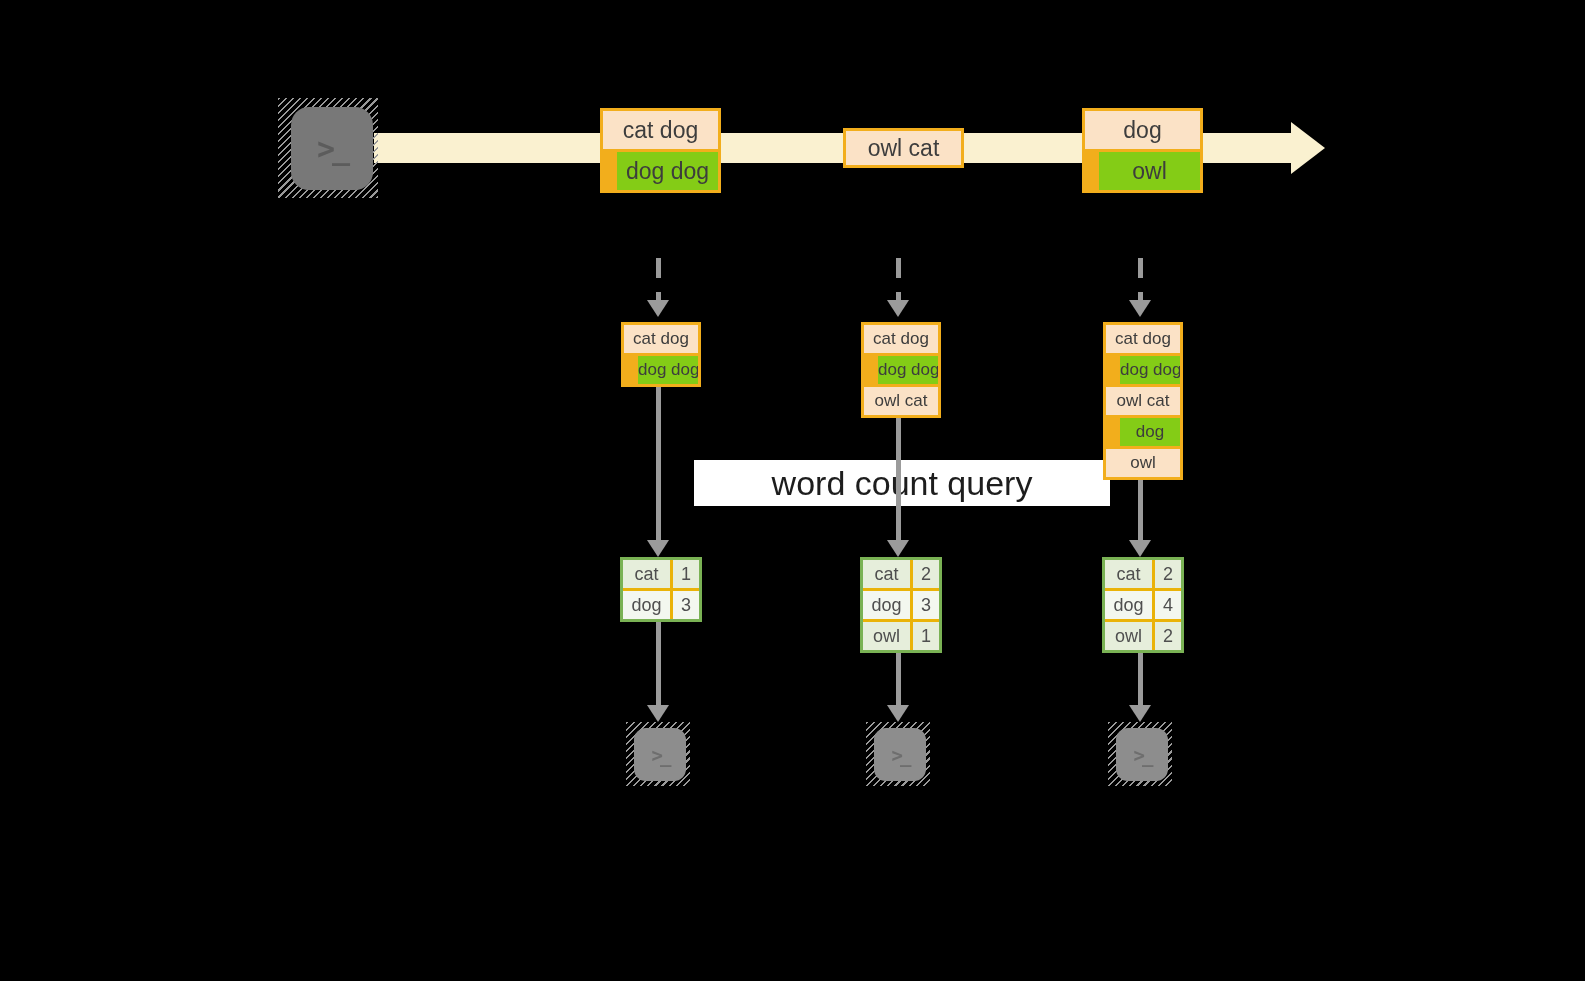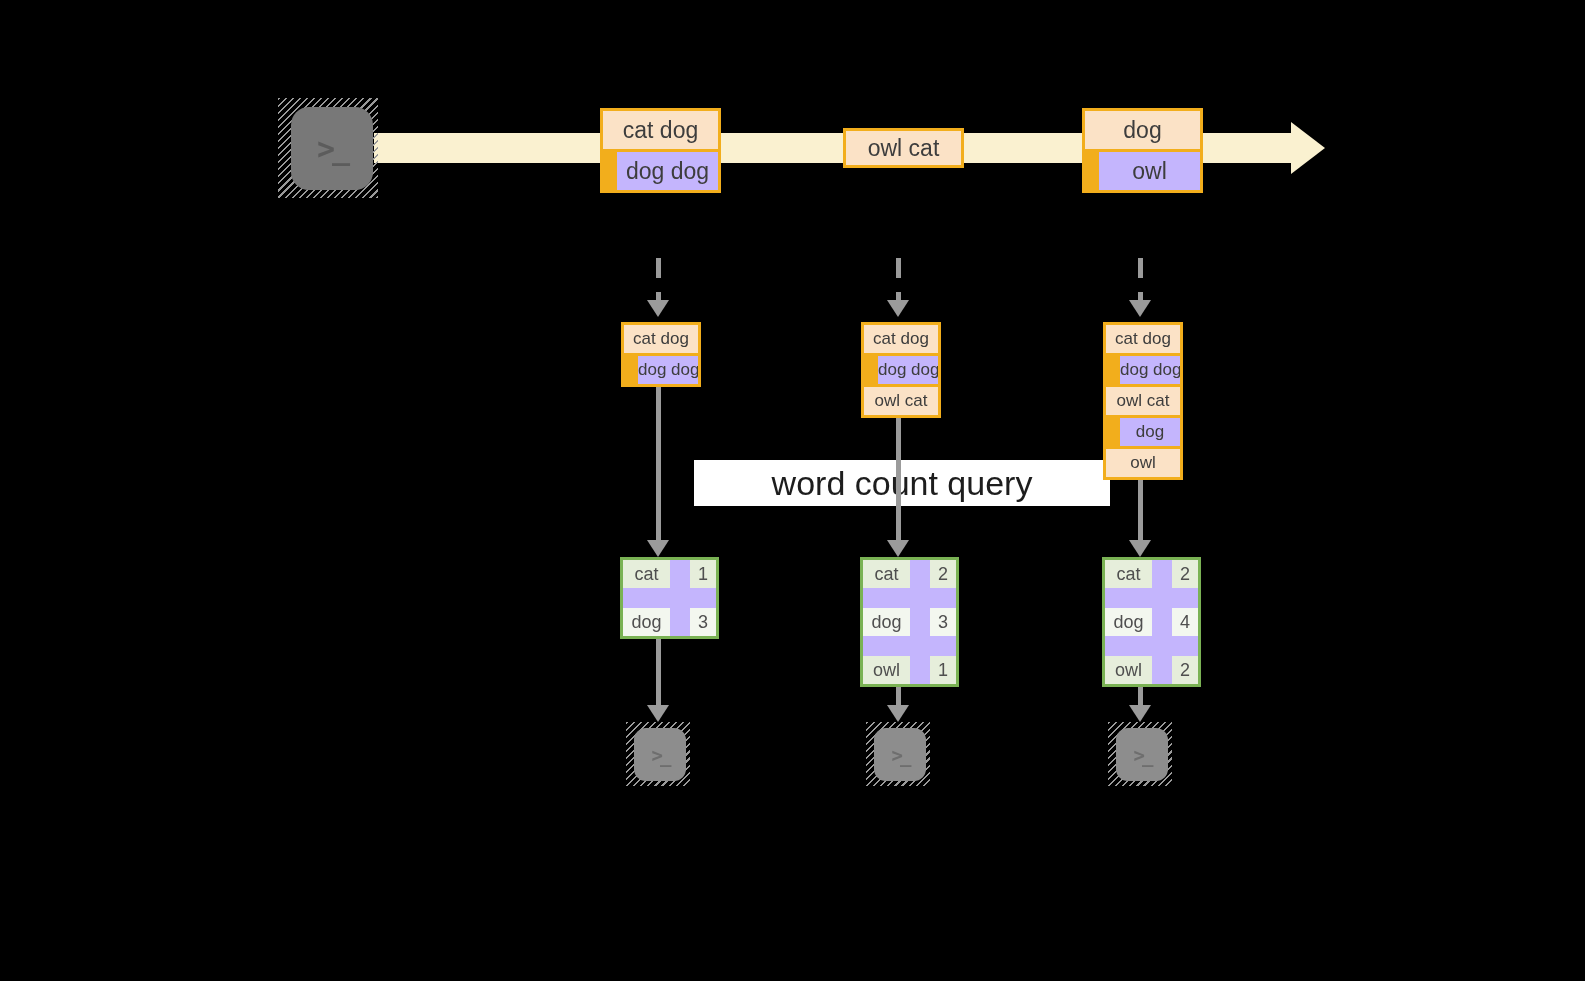--- a/index.html
+++ b/index.html
@@ -14,38 +14,38 @@
 
   
   .obox{position:absolute;border:3px solid #f2ae1c;background:#f2ae1c;
         display:flex;flex-direction:column;gap:3px;z-index:5;}
   .obox.onstream{z-index:2;}
   .orow{text-align:center;color:#3d3d3d;overflow:hidden;white-space:nowrap;}
   .erow{height:38px;line-height:38px;font-size:23px;}
   .erow1{height:34px;line-height:34px;font-size:23px;}
   .srow{height:28px;line-height:28px;font-size:17px;}
   .peach{background:#fbe2c6;}
-  .cream{background:#c4b5fd;margin-left:14px;}
+  .cream{background:#84cc16;margin-left:14px;}
 
   
   .dashline{position:absolute;width:5px;z-index:4;
     background:repeating-linear-gradient(180deg,#9b9b9b 0 20px,transparent 20px 34px);}
   .solidline{position:absolute;width:5px;background:#9b9b9b;z-index:4;}
   .ahead{position:absolute;width:0;height:0;z-index:4;
     border-left:11px solid transparent;border-right:11px solid transparent;
     border-top:17px solid #9b9b9b;}
 
   
   .banner{position:absolute;background:#ffffff;z-index:3;display:flex;
           align-items:center;justify-content:center;}
   .banner span{font-size:34px;color:#1d1d1d;}
 
   
-  .ctable{position:absolute;border:3px solid #7ab254;background:#c4b5fd;
-          display:grid;grid-template-columns:47px 26px;gap:20px;z-index:5;}
+  .ctable{position:absolute;border:3px solid #7ab254;background:#eab308;
+          display:grid;grid-template-columns:47px 26px;gap:3px;z-index:5;}
   .cell{height:28px;line-height:28px;text-align:center;font-size:18px;color:#4f4f4f;}
   .ga{background:#e6eedb;}
   .gb{background:#f3f7ef;}
 
   
   .term{position:absolute;z-index:2;
     background:repeating-linear-gradient(135deg,#9a9a9a 0 1.5px,transparent 1.5px 5px);}
   .term-body{position:absolute;display:flex;align-items:center;justify-content:center;}
   .term-body.big{inset:9px 5px 8px 13px;border-radius:18px;background:#787878;}
   .term-body.small{inset:6px 4px 5px 8px;border-radius:12px;background:#8d8d8d;}

